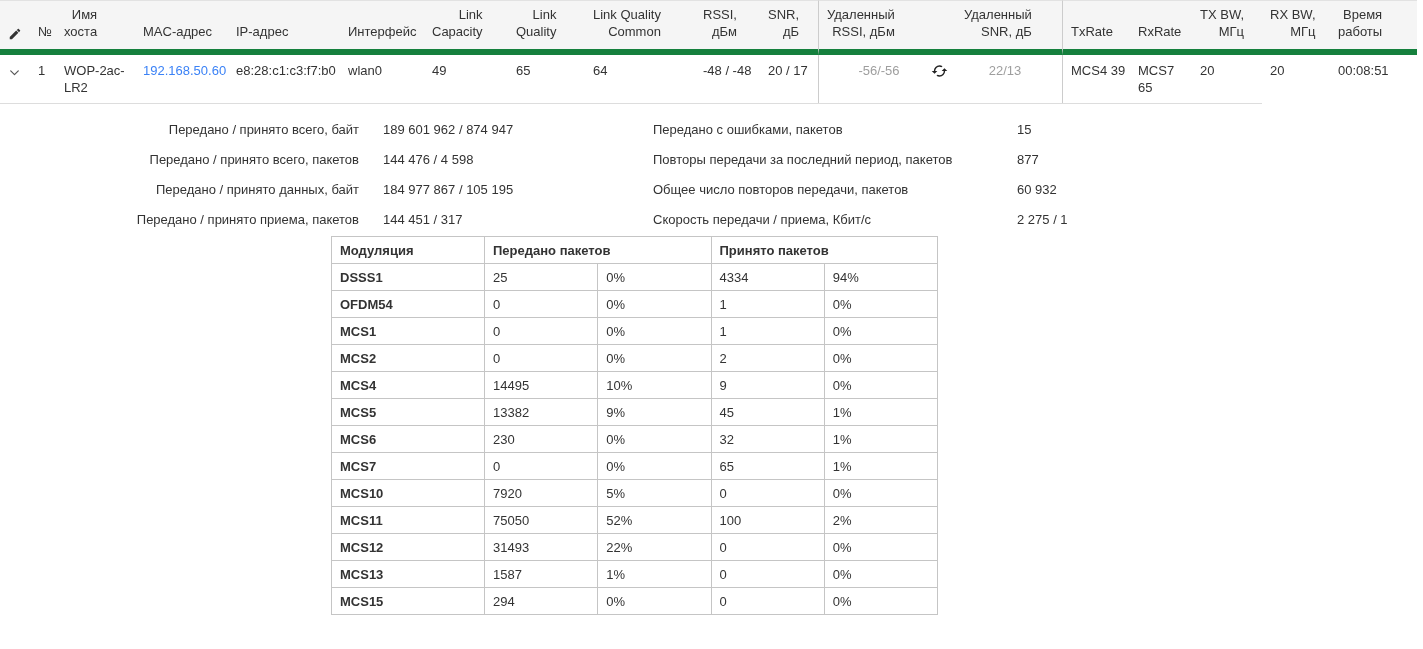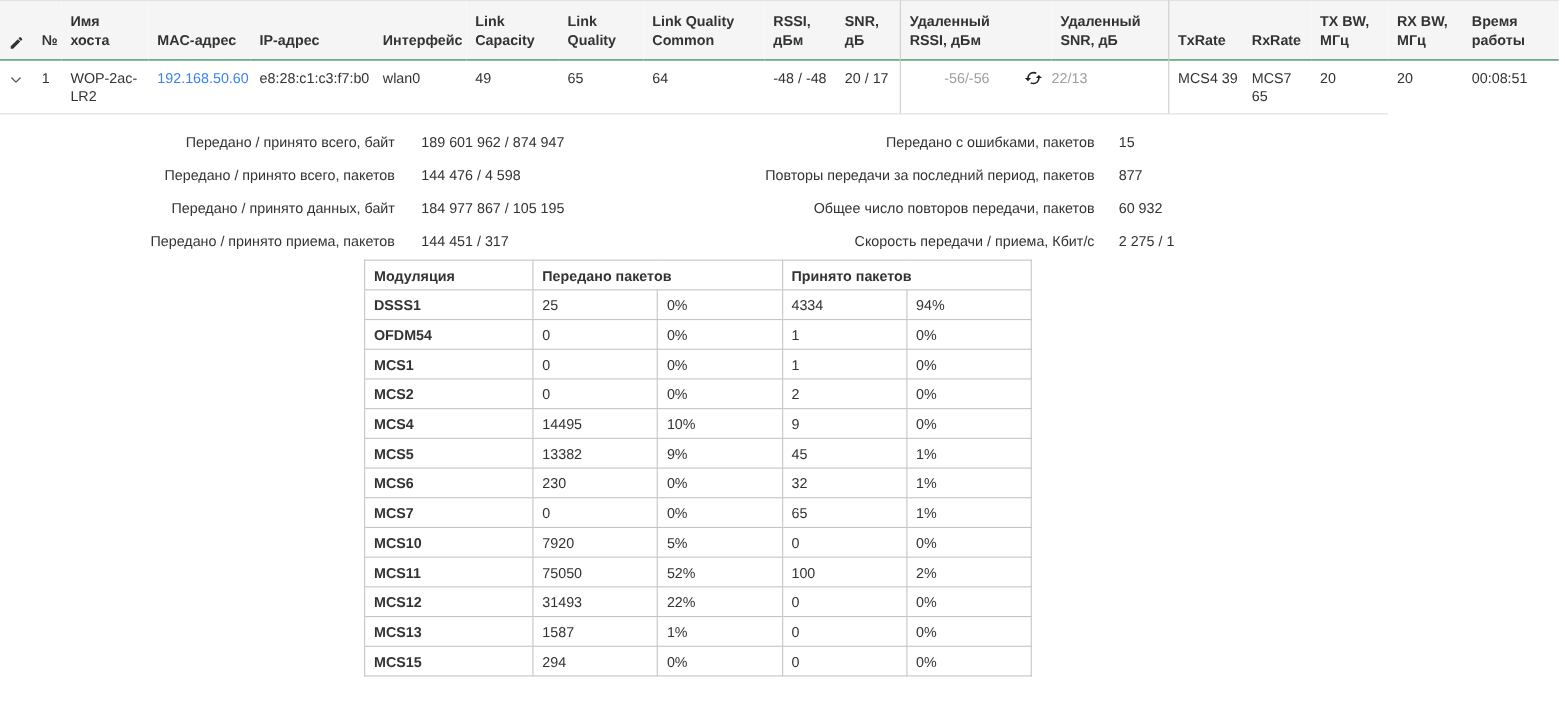--- a/index.html
+++ b/index.html
@@ -13,56 +13,57 @@
 
   
   .link-table { width:1417px; }
   .lt-grid {
     display:grid;
     grid-template-columns:30px 26px 79px 93px 112px 84px 84px 77px 110px 65px 58px 138px 106px 68px 62px 70px 68px 87px;
   }
   .h {
     background:#f5f5f5;
     border-top:1px solid #e2e2e2;
-    border-bottom:1px solid #15803d;
-    font-weight:bold;
+    border-bottom:6px solid #15803d;
+    font-weight:normal;
     display:flex; align-items:flex-end;
     min-height:55px;
     padding:6px 4px 8px 8px;
     white-space:pre-line;
     line-height:1.3;
+    text-align:right;
   }
   .c {
     height:48px;
     padding:8px 4px 0 8px;
     line-height:1.3;
     overflow:hidden;
   }
   .div-l { border-left:1px solid #ccc; }
   .muted { color:#9e9e9e; }
   .link { color:#3b82f6; text-decoration:none; cursor:pointer; }
   .icon-cell { display:flex; align-items:flex-end; }
   .remote-rssi-cell { display:flex; align-items:flex-start; padding-right:8px;justify-content:space-between; }
   .remote-rssi-cell .val { flex:0 0 104px; text-align:center; }
   .refresh-btn { width:18px; height:18px; color:#222; cursor:pointer; margin-top:-1px; }
-  .center-val { text-align:left; padding-left:0; padding-right:8px; }
+  .center-val { text-align:center; padding-left:0; padding-right:8px; }
   .chevron { color:#555; width:13px; height:13px; cursor:pointer; margin-bottom:2px; }
   .pencil { color:#333; width:14px; height:14px; }
   .row-underline { width:1262px; border-bottom:1px solid #ddd; height:0; }
 
   
   .stats { padding-top:10px; }
   .stat-row {
     display:grid;
     grid-template-columns:359px 294px 342px auto;
     height:30px; align-items:center;
   }
   .stat-label-left  { text-align:right; }
   .stat-value-left  { padding-left:24px; }
-  .stat-label-right { text-align:right; }
+  .stat-label-right { }
   .stat-value-right { padding-left:22px; }
 
   
   .mod-table {
     margin:2px 0 0 331px;
     border-collapse:collapse;
     table-layout:fixed;
     width:607px;
   }
   .mod-table th, .mod-table td {

